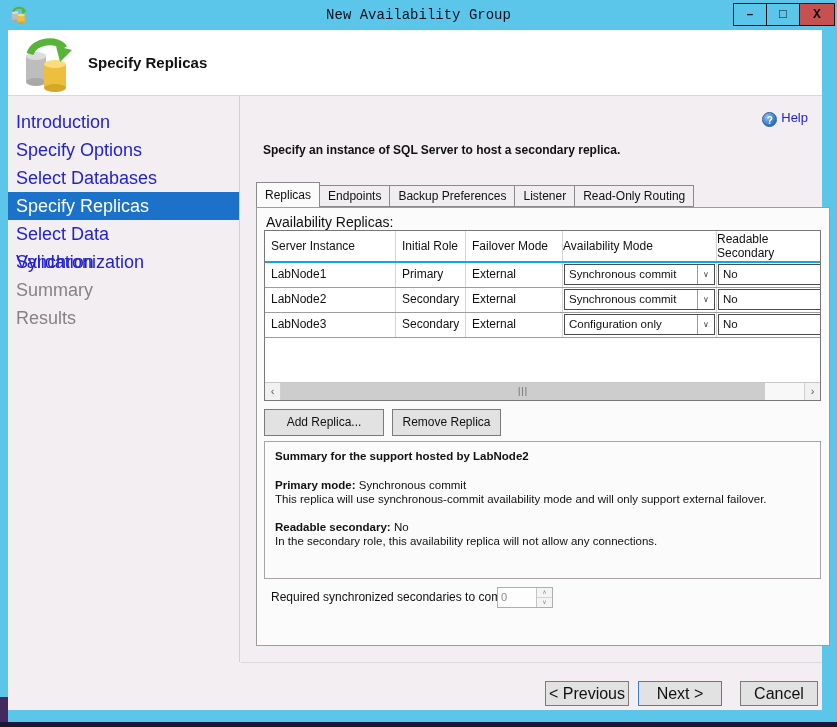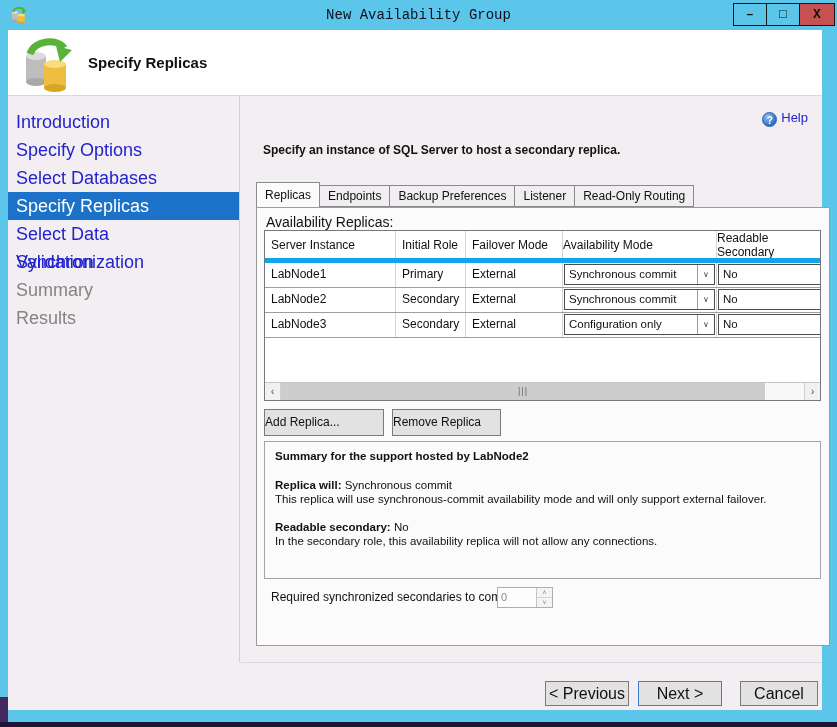--- a/index.html
+++ b/index.html
@@ -52,21 +52,21 @@
     background:#f0eef0; border:1px solid #8a8a8a; border-left:none; vertical-align:bottom; }
   .tab:first-child { border-left:1px solid #8a8a8a; }
   .tab.active { background:#fcfbfc; height:25px; line-height:24px; border-bottom:none; position:relative; z-index:3; margin-top:-3px; }
   .tabpage { position:absolute; left:15px; top:111px; width:574px; height:439px; background:#fcfbfc; border:1px solid #9c9c9c; z-index:1; }
 
   .avail-label { position:absolute; left:9px; top:6px; font-size:14px; color:#111; }
 
   
   .grid { position:absolute; left:7px; top:22px; width:557px; height:171px; border:1px solid #787878; background:#fff; overflow:hidden; }
   .grow { display:flex; border-bottom:1px solid #9e9e9e; }
-  .grow.hdr-row { height:32px; border-bottom:5px solid #0ea5e9; }
+  .grow.hdr-row { height:32px; border-bottom:2px solid #0ea5e9; }
   .gcell { flex:none; border-right:1px solid #d4d4d4; font-size:12px; color:#111; overflow:hidden; white-space:nowrap; }
   .hdr-row .gcell { display:flex; align-items:center; padding-left:6px; line-height:14px; white-space:normal; }
   .body-row { height:25px; }
   .body-row .gcell { line-height:23px; padding-left:6px; }
   .c0{width:131px;} .c1{width:70px;} .c2{width:97px;} .c3{width:154px; padding:0!important;} .c4{width:103px; border-right:none; padding:0!important;}
   .combo { margin:1px; height:21px; border:1px solid #4d4d4d; background:#fff; display:flex; }
   .combo .val { flex:1; font-size:11.5px; line-height:19px; padding-left:4px; overflow:hidden; white-space:nowrap; }
   .combo .chev { width:17px; border-left:1px solid #9a9a9a; text-align:center; line-height:19px; font-size:8px; color:#444; }
   .c4 .combo { width:140px; }
   .grid-filler { height:45px; }
@@ -74,21 +74,21 @@
   
   .hscroll { position:absolute; left:0; bottom:0; width:555px; height:18px; background:#f0f0f0; border-top:1px solid #c6c6c6; }
   .sbtn { position:absolute; top:0; width:16px; height:17px; background:#f1f1f1; text-align:center; line-height:16px; font-size:11px; color:#555; }
   .sbtn.left { left:0; border-right:1px solid #d0d0d0; }
   .sbtn.right { right:0; border-left:1px solid #d0d0d0; }
   .sthumb { position:absolute; left:16px; top:0; width:484px; height:17px; background:#cdcdcd; text-align:center; line-height:16px;
     font-size:9px; color:#666; letter-spacing:1px; }
   .strack-light { position:absolute; left:500px; top:0; width:39px; height:17px; background:#f8f8f8; }
 
   
-  .btn { background:#e2e2e2; border:1px solid #7a7a7a; font-size:12px; color:#111; text-align:left; position:absolute; }
+  .btn { background:#e2e2e2; border:1px solid #7a7a7a; font-size:12px; color:#111; text-align:center; position:absolute; }
   .add-btn { left:7px; top:201px; width:120px; height:27px; line-height:25px; }
   .remove-btn { left:135px; top:201px; width:109px; height:27px; line-height:25px; }
 
   
   .summary { position:absolute; left:7px; top:233px; width:557px; height:138px; border:1px solid #a6a2a6; background:#fcfbfc;
     padding:7px 10px; font-size:11.5px; color:#111; line-height:14px; }
   .summary .s-title { font-weight:bold; margin-bottom:15px; }
   .summary .s-pair { margin-bottom:0; }
   .summary .s-label { font-weight:bold; }
   .summary .s-desc { margin-bottom:14px; }
@@ -248,21 +248,21 @@
           <div class="sbtn right">›</div>
         </div>
       </div>
 
       <div class="btn add-btn">Add Replica...</div>
       <div class="btn remove-btn">Remove Replica</div>
 
       <div class="summary">
         <div class="s-title">Summary for the support hosted by LabNode2</div>
         <div class="s-pair">
-          <span class="s-label">Replica will:</span>
+          <span class="s-label">Primary mode:</span>
           <span>Synchronous commit</span>
         </div>
         <div class="s-desc">This replica will use synchronous-commit availability mode and will only support external failover.</div>
         <div class="s-pair">
           <span class="s-label">Readable secondary:</span>
           <span>No</span>
         </div>
         <div class="s-desc">In the secondary role, this availability replica will not allow any connections.</div>
       </div>
 

